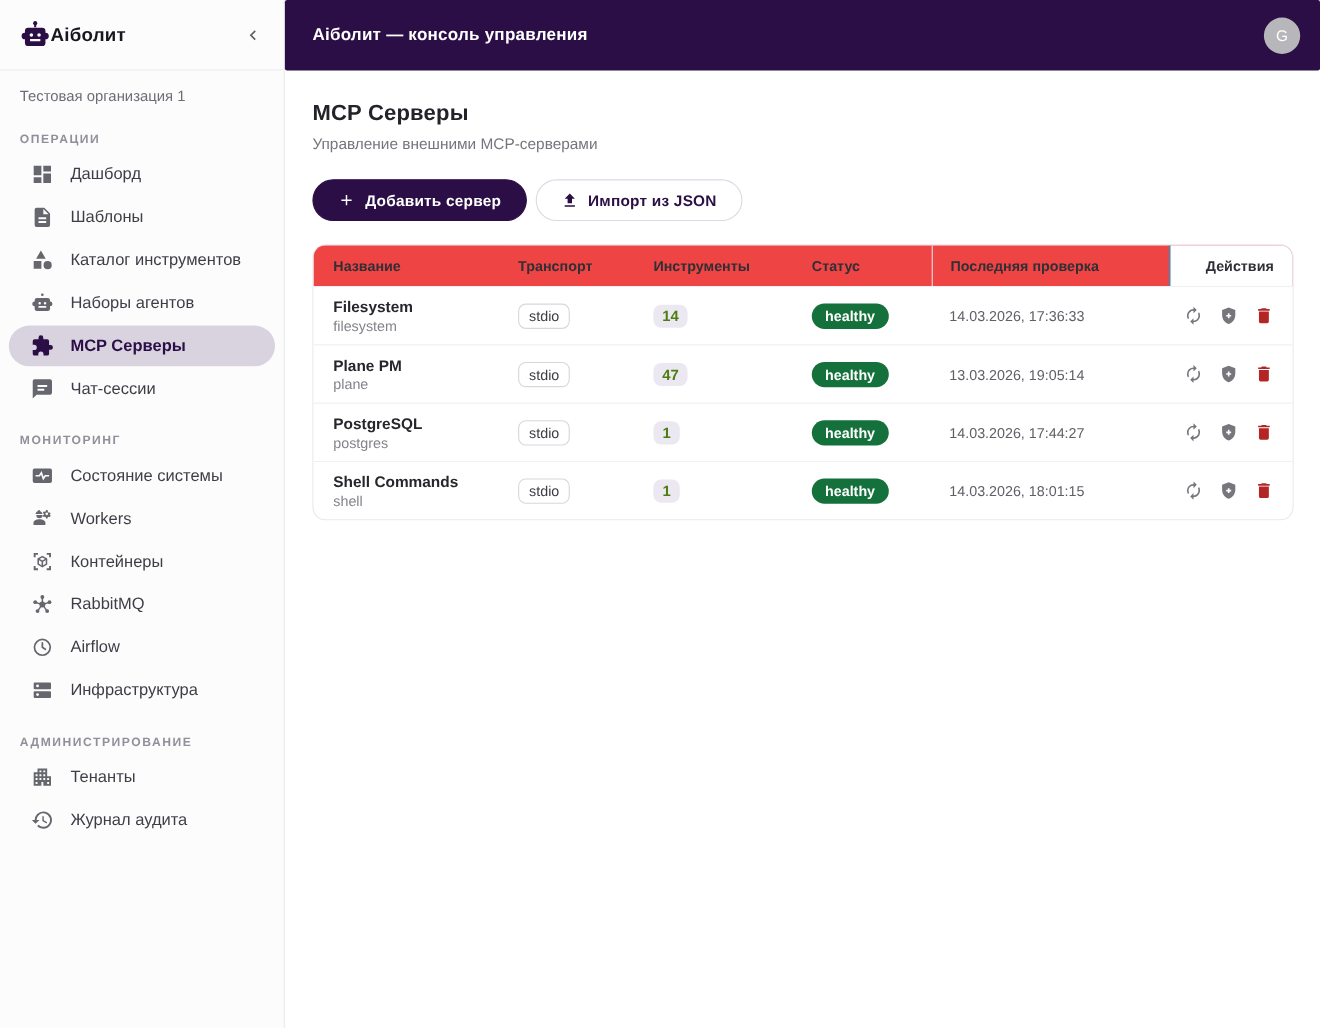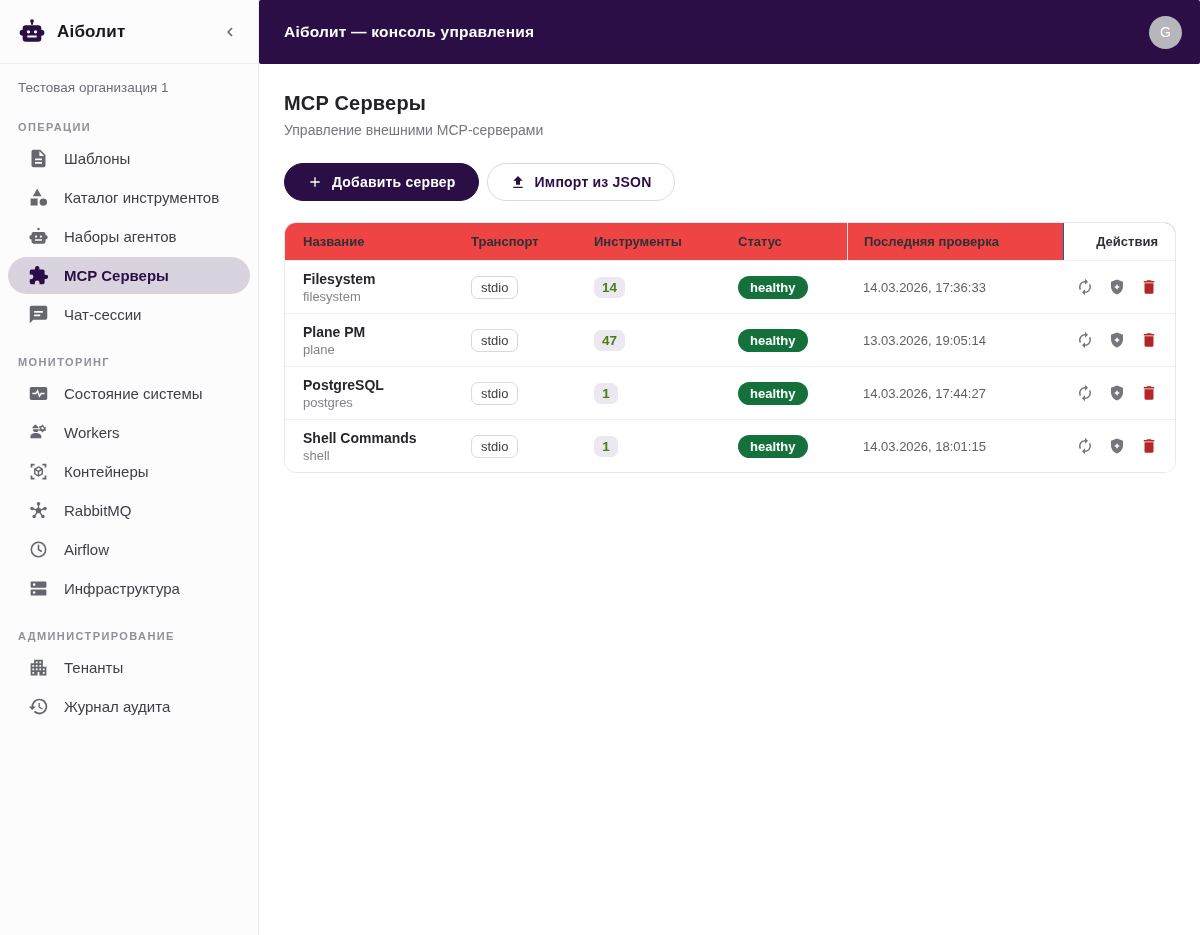--- a/index.html
+++ b/index.html
@@ -13,21 +13,21 @@
   
   .sidebar {
     width:259px; flex:0 0 259px; height:935px;
     background:#fcfcfd;
     border-right:1px solid #e9e8ee;
     display:flex; flex-direction:column;
     overflow:hidden;
   }
   .sb-logo-row {
     height:64px; flex:0 0 64px;
-    display:flex; align-items:center; gap:11px;
+    display:flex; align-items:center; 
     padding:0 16px 0 18px;
     border-bottom:1px solid #ececf1;
   }
   .sb-logo-icon { width:28px; height:28px; color:#2a0e45; display:flex; }
   .sb-logo-icon svg { width:28px; height:28px; }
   .sb-title { font-size:17px; font-weight:bold; color:#17171f; letter-spacing:.2px; }
   .sb-collapse {
     margin-left:auto; background:none; border:none; cursor:pointer;
     color:#5f5f66; width:24px; height:24px; display:flex; align-items:center; justify-content:center;
   }
@@ -145,20 +145,28 @@
             <path d="M15.4 7.4 14 6l-6 6 6 6 1.4-1.4L10.8 12z"></path>
           </svg>
       </span>
     </button>
   </div>
 
   <div class="sb-org">Тестовая организация 1</div>
 
   <div class="sb-section-label">ОПЕРАЦИИ</div>
 
+  <div class="nav-item">
+    <span class="nav-icon">
+        <svg viewBox="0 0 24 24" fill="currentColor">
+          <path d="M3 3h8v10H3zM13 3h8v6h-8zM13 11h8v10h-8zM3 15h8v6H3z"></path>
+        </svg>
+      </span>
+    <span>Дашборд</span>
+  </div>
   <div class="nav-item">
     <span class="nav-icon">
         <svg viewBox="0 0 24 24" fill="currentColor">
           <path d="M14 2H6a2 2 0 0 0-2 2v16a2 2 0 0 0 2 2h12a2 2 0 0 0 2-2V8zm2 16H8v-2h8zm0-4H8v-2h8zm-3-5V3.5L18.5 9z" fill-rule="evenodd"></path>
         </svg>
       </span>
     <span>Шаблоны</span>
   </div>
   <div class="nav-item">
     <span class="nav-icon">

